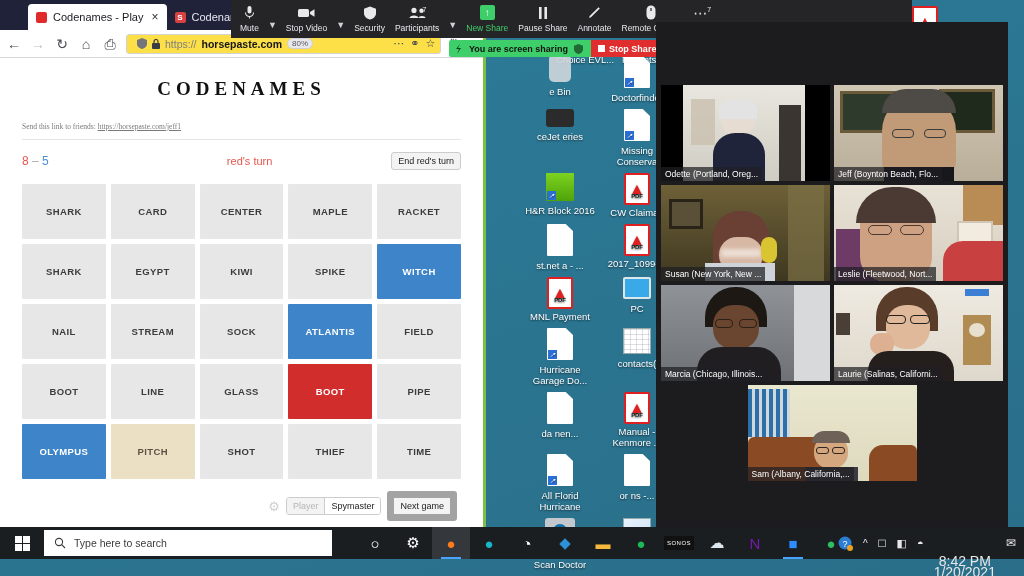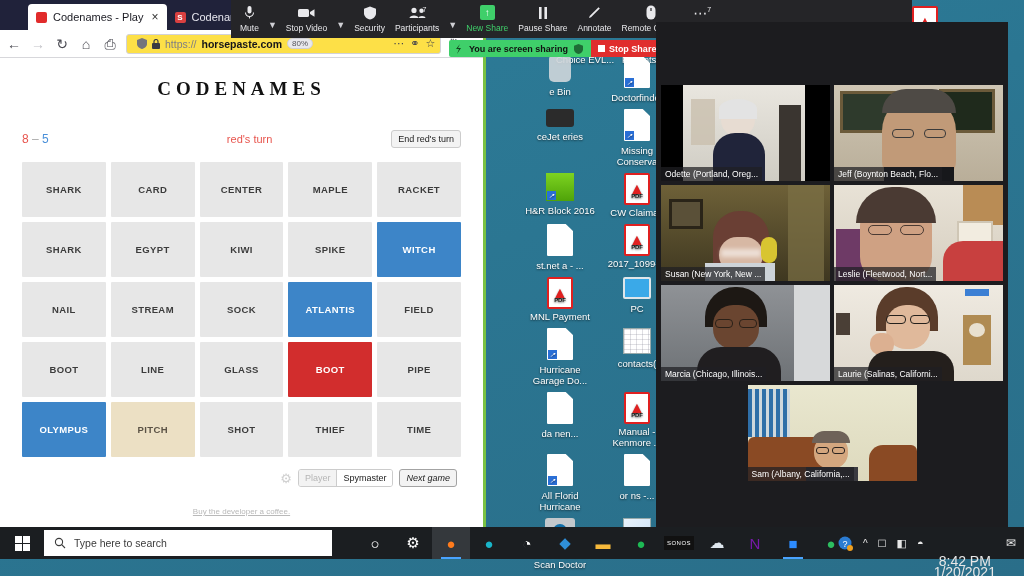--- a/index.html
+++ b/index.html
@@ -101,22 +101,22 @@
   .card.blue { background:#3d85c8; color:#fff; }
   .card.red  { background:#d22d2d; color:#fff; }
   .card.tan  { background:#ece0c4; color:#5a5245; }
 
   .controls { display:flex; align-items:center; justify-content:flex-end; gap:6px;
      margin-top:12px; padding-right:4px; }
   .gear { color:#d0d0d0; font-size:13px; }
   .segbtn { display:flex; border:1px solid #ccc; border-radius:3px; overflow:hidden; }
   .segbtn span { font-size:9px; padding:3px 6px; background:#f3f3f3; color:#b6b6b6; }
   .segbtn span.on { background:#fff; color:#222; border-left:1px solid #ccc; }
-  .nextgame { font-size:9px; background:#f3f3f3; border:1px solid #a3a3a3; border-radius:3px;
-     padding:3px 6px; color:#222;font-style:italic; }
+  .nextgame { font-size:9px; background:#f3f3f3; border:7px solid #a3a3a3; border-radius:3px;
+     padding:3px 6px; color:#222; }
   .coffee { text-align:center; margin-top:20px; font-size:8px; color:#b9b9b9;
      text-decoration:underline; }
 
   
   .zoom-toolbar { position:absolute; left:231px; top:0; width:681px; height:38px;
      background:#252528; display:flex; align-items:center; padding:0 4px; }
   .ztool { display:flex; flex-direction:column; align-items:center; justify-content:center;
      color:#e9e9ec; min-width:26px; padding:0 5px; }
   .ztool .zi { font-size:13px; line-height:13px; height:15px; display:flex; align-items:center; }
   .ztool .zl { font-size:8.5px; margin-top:3px; white-space:nowrap; }
@@ -323,20 +323,24 @@
       </div>
       <div class="navicons">
         <span>∥\</span>
         <span>◫</span>
       </div>
     </div>
 
     <div class="page">
       <div class="cn-title">CODENAMES</div>
 
+      <div class="sendlink">
+        <span>Send this link to friends:</span>
+        <a href="#">https://horsepaste.com/jeff1</a>
+      </div>
 
       <div class="statusrow">
         <div class="score">
           <span class="r">8</span>
           <span class="d">–</span>
           <span class="b">5</span>
         </div>
         <div class="turn">red's turn</div>
         <button class="endturn">End red's turn</button>
       </div>

